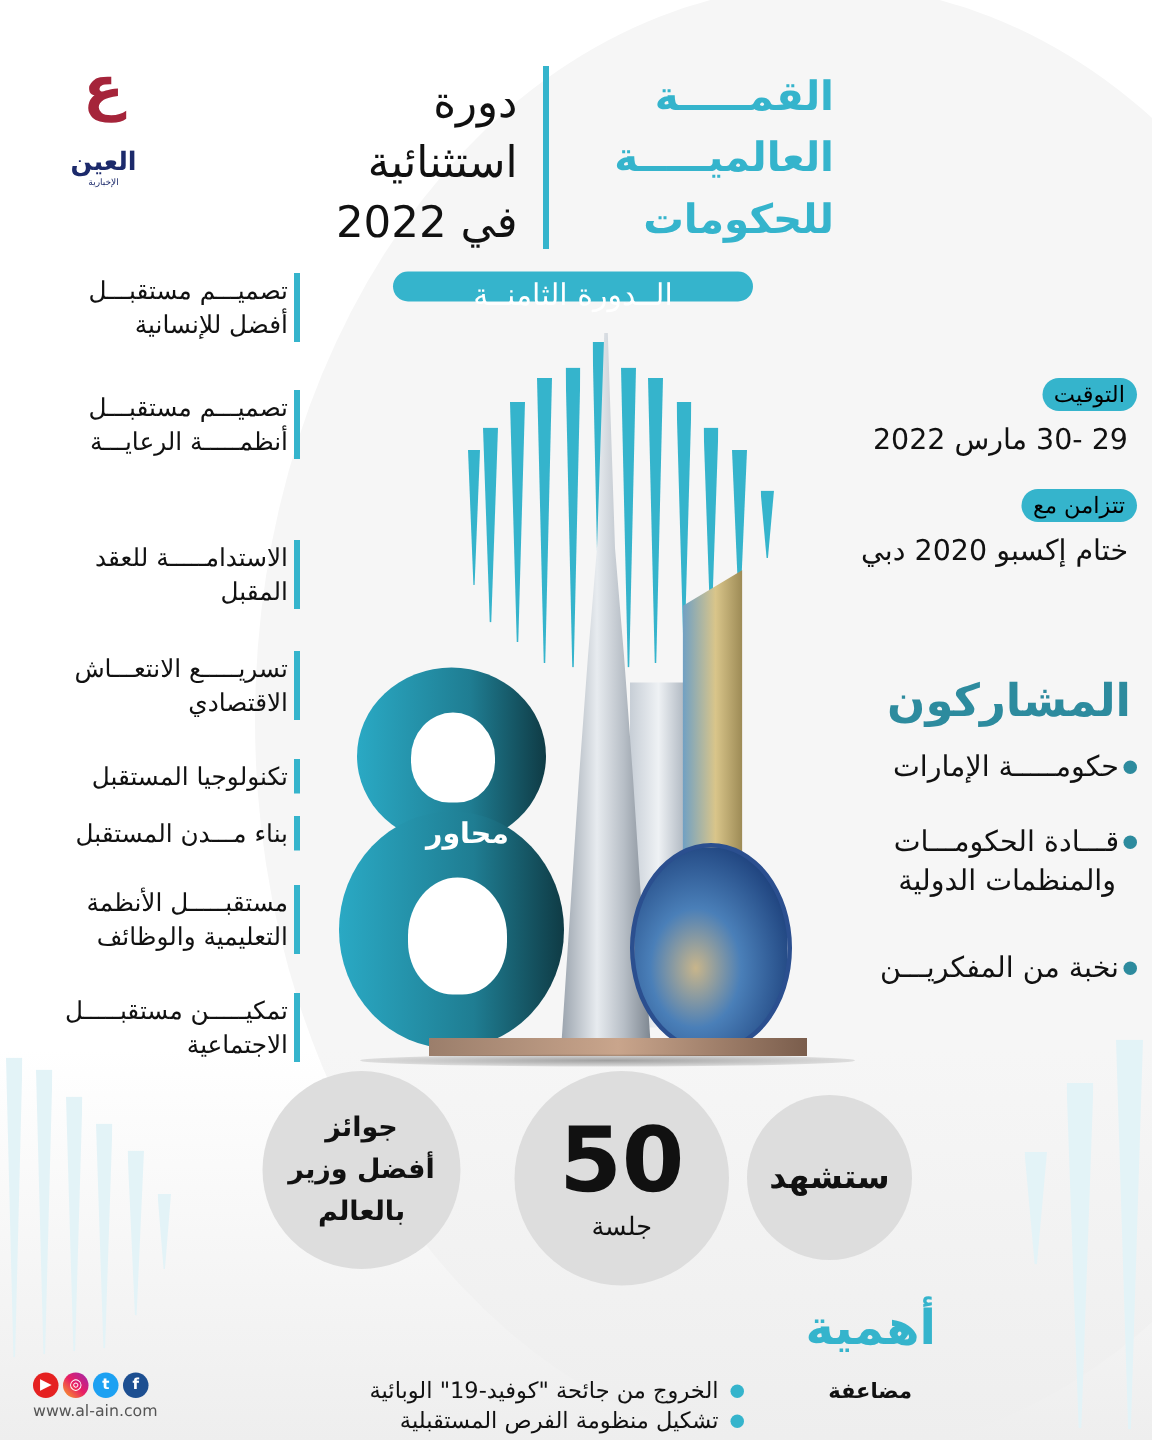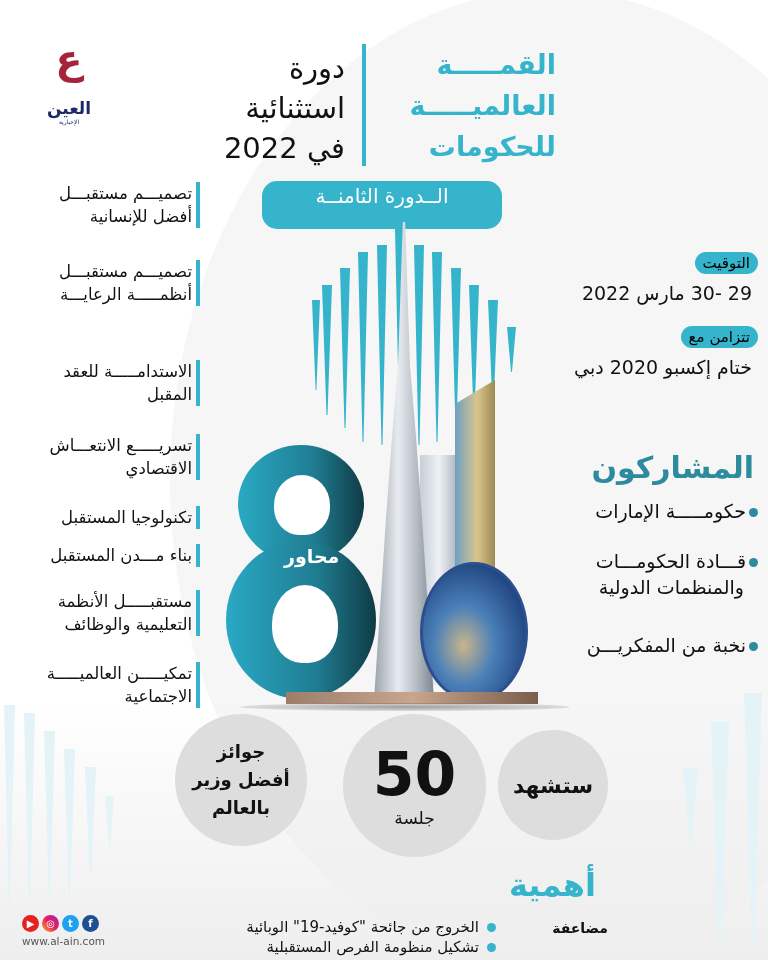--- a/index.html
+++ b/index.html
@@ -41,21 +41,21 @@
     font-weight: normal; font-size: 29px; line-height: 40px; color: #111;
   }
   .title-divider {
     position: absolute; left: 362px; top: 44px; width: 4px; height: 122px; background: #35b4cc;
   }
   .title-right {
     position: absolute; left: 380px; top: 44px; width: 176px;
     font-weight: bold; font-size: 27px; line-height: 41px; color: #35b4cc;
   }
   .edition-pill {
-    position: absolute; left: 262px; top: 181px; width: 240px; height: 48px;
+    position: absolute; left: 262px; top: 181px; width: 240px; height: 20px;
     background: #35b4cc; border-radius: 15px; color: #fff;
     font-size: 20px; line-height: 30px; text-align: center; direction: rtl;
   }
 
   
   .axes { position: absolute; left: 18px; top: 180px; width: 182px; }
   .axis-item {
     position: absolute; right: 0; border-right: 4px solid #35b4cc;
     padding-right: 4px; font-size: 16.5px; line-height: 23px; color: #111;
     direction: rtl; white-space: nowrap;
@@ -143,21 +143,21 @@
     text-align: center; direction: rtl; color: #111; font-weight: bold;
   }
   .c-awards { left: 175px; top: 714px; width: 132px; height: 132px; font-size: 18px; line-height: 28px; }
   .c-sessions { left: 343px; top: 714px; width: 143px; height: 143px; }
   .c-sessions .num { font-size: 60px; line-height: 60px; font-family: "DejaVu Sans", sans-serif; font-weight: bold; }
   .c-sessions .lbl { font-size: 17px; font-weight: normal; margin-top: 4px; }
   .c-witness { left: 498px; top: 730px; width: 110px; height: 110px; font-size: 22px; }
 
   
   .imp-title {
-    position: absolute; right: 172px; top: 866px; font-size: 32px; font-weight: bold; color: #35b4cc; direction: rtl; margin-left: 16px;
+    position: absolute; right: 144px; top: 866px; font-size: 32px; font-weight: bold; color: #35b4cc; direction: rtl; margin-left: 16px;
   }
   .imp-sub {
     position: absolute; right: 160px; top: 920px; font-size: 14px; font-weight: bold; color: #111; direction: rtl;
   }
   .imp-item {
     position: absolute; right: 272px; font-size: 15px; color: #111; direction: rtl; white-space: nowrap;
   }
   .imp-bullet {
     display: inline-block; width: 9px; height: 9px; border-radius: 50%; background: #35b4cc;
     margin-left: 8px; vertical-align: middle;
@@ -259,21 +259,21 @@
     <div>تكنولوجيا المستقبل</div>
   </div>
   <div class="axis-item" style="top:364px;">
     <div>بناء مـــدن المستقبل</div>
   </div>
   <div class="axis-item" style="top:410px;">
     <div>مستقبـــــل الأنظمة</div>
     <div>التعليمية والوظائف</div>
   </div>
   <div class="axis-item" style="top:482px;">
-    <div>تمكيـــــن العالميـــــة</div>
+    <div>تمكيـــــن مستقبـــــل</div>
     <div>الاجتماعية</div>
   </div>
 </div>
 
 <div class="pill" style="right:10px; top:252px;">التوقيت</div>
 <div class="info-text" style="top:282px;">29 -30 مارس 2022</div>
 <div class="pill" style="right:10px; top:326px;">تتزامن مع</div>
 <div class="info-text" style="top:356px;">ختام إكسبو 2020 دبي</div>
 
 <div class="participants-title">المشاركون</div>

